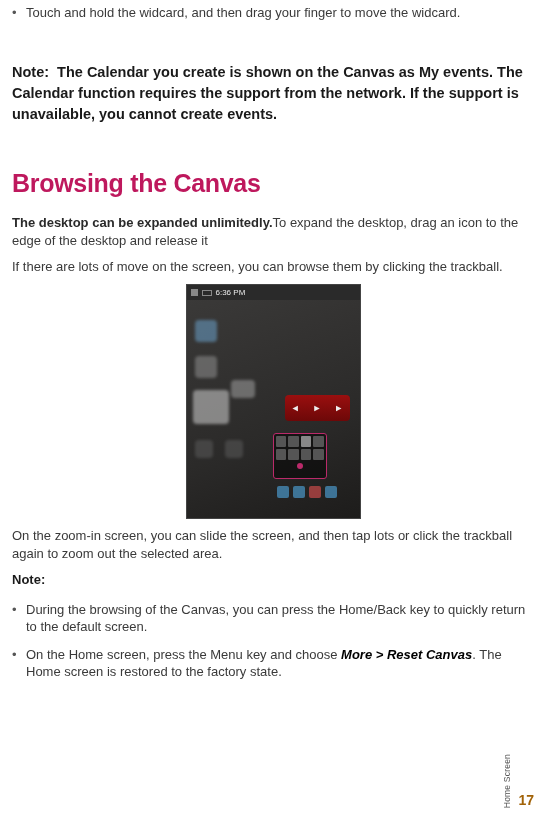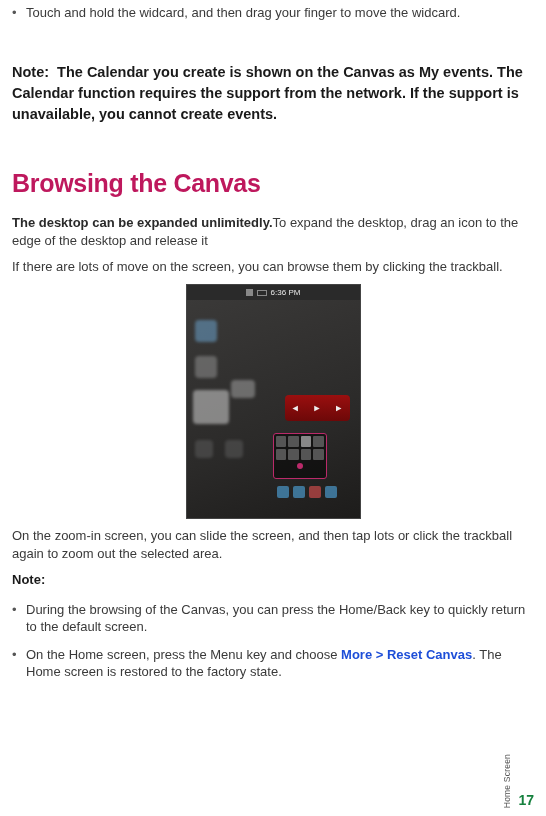--- a/index.html
+++ b/index.html
@@ -58,21 +58,21 @@
       border: 1px solid #444;
       background: #000;
     }
     .statusbar {
       height: 15px;
       background: #2a2a2a;
       color: #e8e8e8;
       font-size: 8px;
       display: flex;
       align-items: center;
-      justify-content: center;
+      justify-content: flex-start;
       padding: 0 4px;
       gap: 4px;
     }
     .statusbar .sig { width:7px; height:7px; background:#888; }
     .statusbar .bat { width:10px; height:6px; border:1px solid #888; }
     .canvas-area {
       position: relative;
       width: 100%;
       height: calc(100% - 15px);
       background: linear-gradient(160deg, #3a3938 0%, #2b2a29 60%, #1d1c1b 100%);
@@ -124,22 +124,22 @@
       align-items: flex-end;
       gap: 6px;
     }
     .side-label {
       writing-mode: vertical-rl;
       transform: rotate(180deg);
       font-size: 8.5px;
       color:#555;
       letter-spacing:0.2px;
     }
-    .page-num { font-size: 14px; font-weight:700; color:#15803d; }
-    .strong { font-weight:700; color:#1d4ed8; }
+    .page-num { font-size: 14px; font-weight:700; color:#a16207; }
+    .strong { font-weight:700; color:#000000;font-style:italic; }
   </style>
 </head>
 <body>
 
 <div class="bullet-row">
   <div class="dot">•</div>
   <div class="txt">Touch and hold the widcard, and then drag your finger to move the widcard.</div>
 </div>
 
 <div class="note-block">

